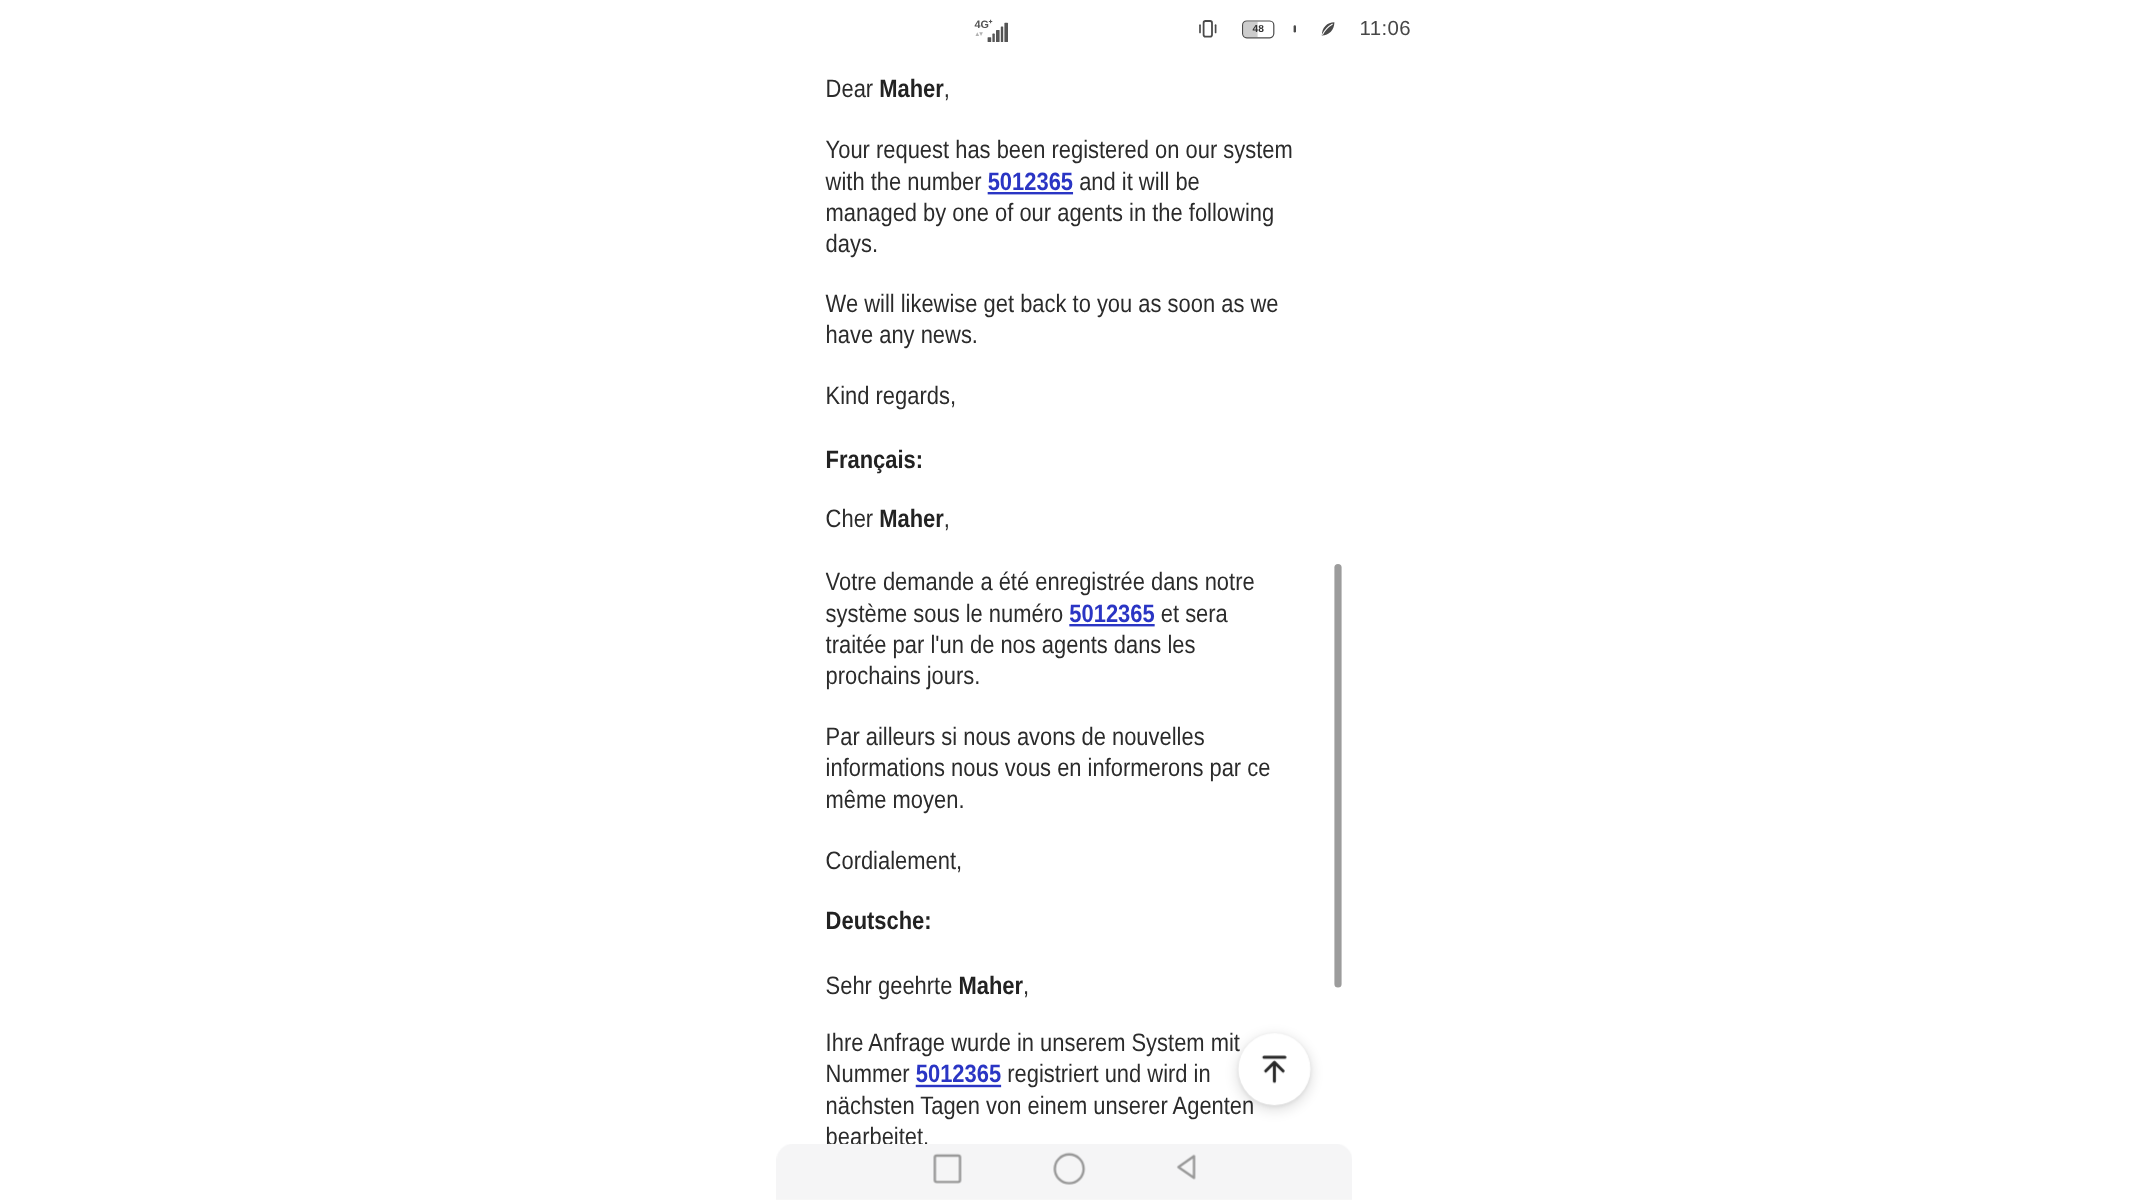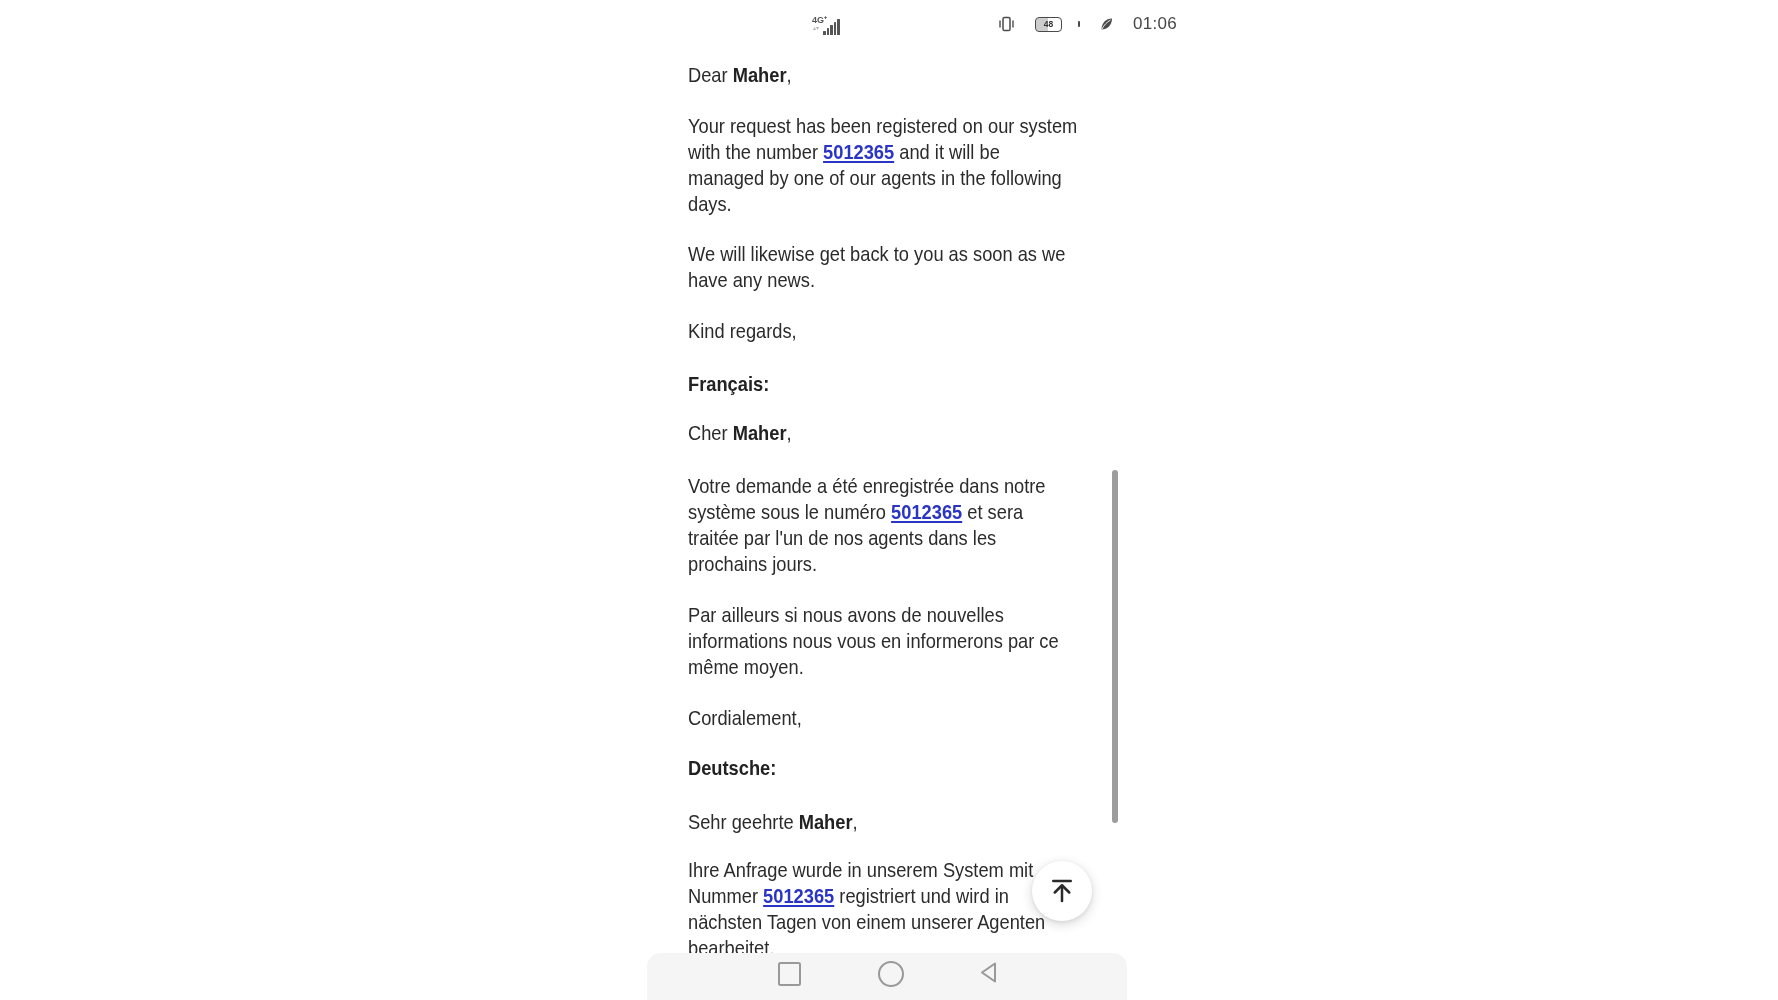--- a/index.html
+++ b/index.html
@@ -67,21 +67,21 @@
     </svg>
     <span class="battery">
       <span class="fill"></span>
       <span class="pct">48</span>
     </span>
     <span class="battery-nub"></span>
     <svg width="13" height="14" viewBox="0 0 13 14">
       <path d="M1.5 12.5 C1.5 6 6 1.5 12 1.5 C12 8 7.5 12.5 1.5 12.5 Z" fill="#4a4a4a"></path>
       <path d="M2 12 C4 8 7 5 10.5 3" stroke="#fff" stroke-width=".9" fill="none"></path>
     </svg>
-    <span class="time">01:06</span>
+    <span class="time">11:06</span>
   </div>
 </div>
 
 <div class="email">
     <div class="para" style="top: 62px;">
       <div class="line"><span>Dear </span><span class="b">Maher</span><span>,</span></div>
     </div>
     <div class="para" style="top: 113px;">
       <div class="line"><span>Your request has been registered on our system</span></div>
       <div class="line"><span>with the number </span><span class="lnk">5012365</span><span> and it will be</span></div>

